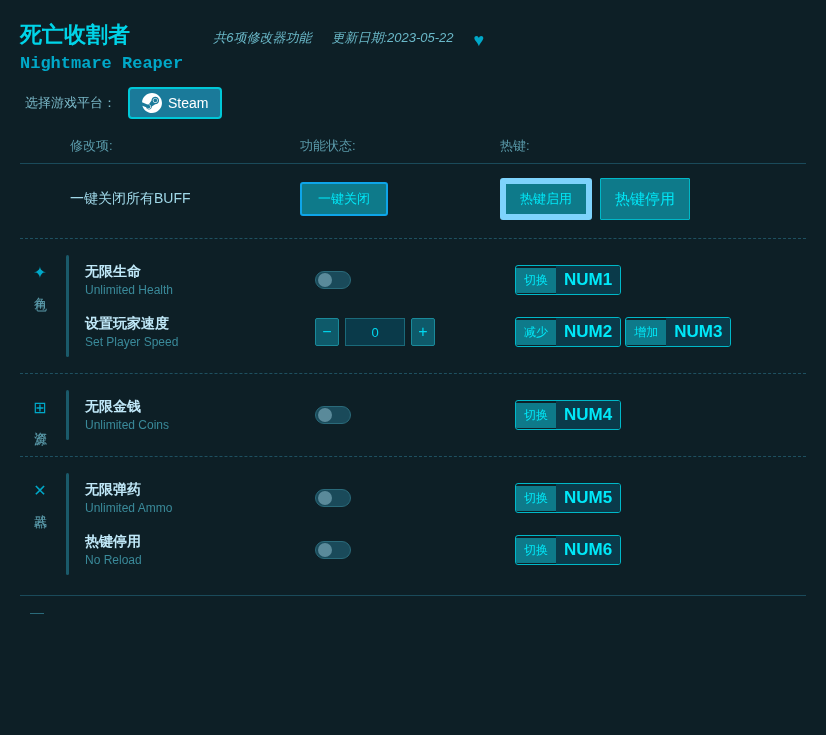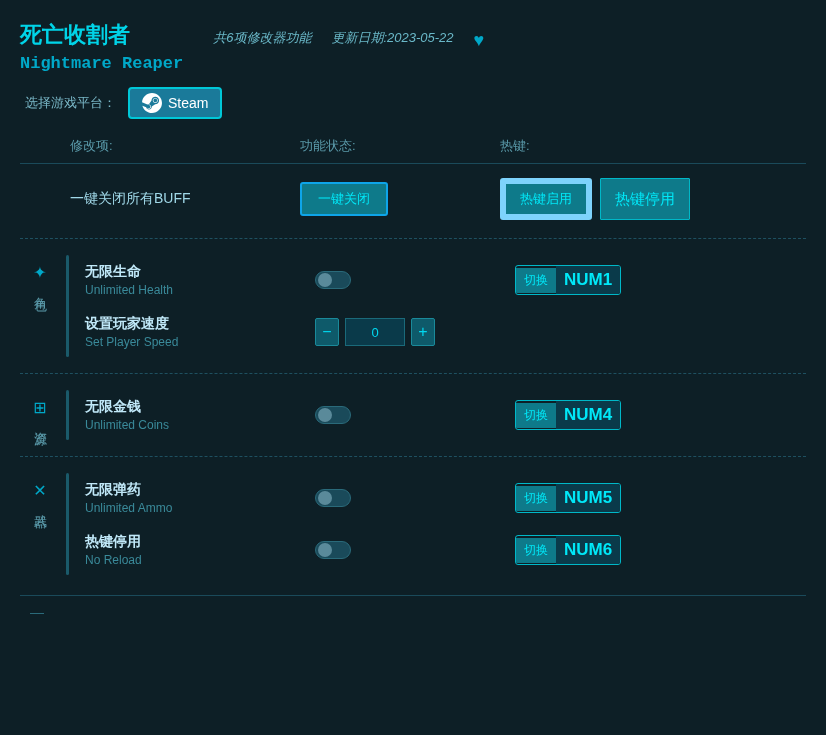--- a/index.html
+++ b/index.html
@@ -439,20 +439,30 @@
           <div class="mod-row">
             <div class="mod-info">
               <span class="mod-name-cn">设置玩家速度</span>
               <span class="mod-name-en">Set Player Speed</span>
             </div>
             <div class="mod-toggle-area">
               <div class="speed-control">
                 <button class="num-btn">−</button>
                 <input class="num-input" type="text" value="0" style="">
                 <button class="num-btn">+</button>
+              </div>
+            </div>
+            <div class="mod-hotkeys">
+              <div class="hotkey-btn">
+                <span class="hotkey-label">减少</span>
+                <span class="hotkey-key">NUM2</span>
+              </div>
+              <div class="hotkey-btn">
+                <span class="hotkey-label">增加</span>
+                <span class="hotkey-key">NUM3</span>
               </div>
             </div>
           </div>
         </div>
       </div>
       <hr class="section-divider">
       <div class="category-section">
         <div class="category-label-area">
           <div class="category-icon">⊞</div>
           <div class="category-text">资源</div>

